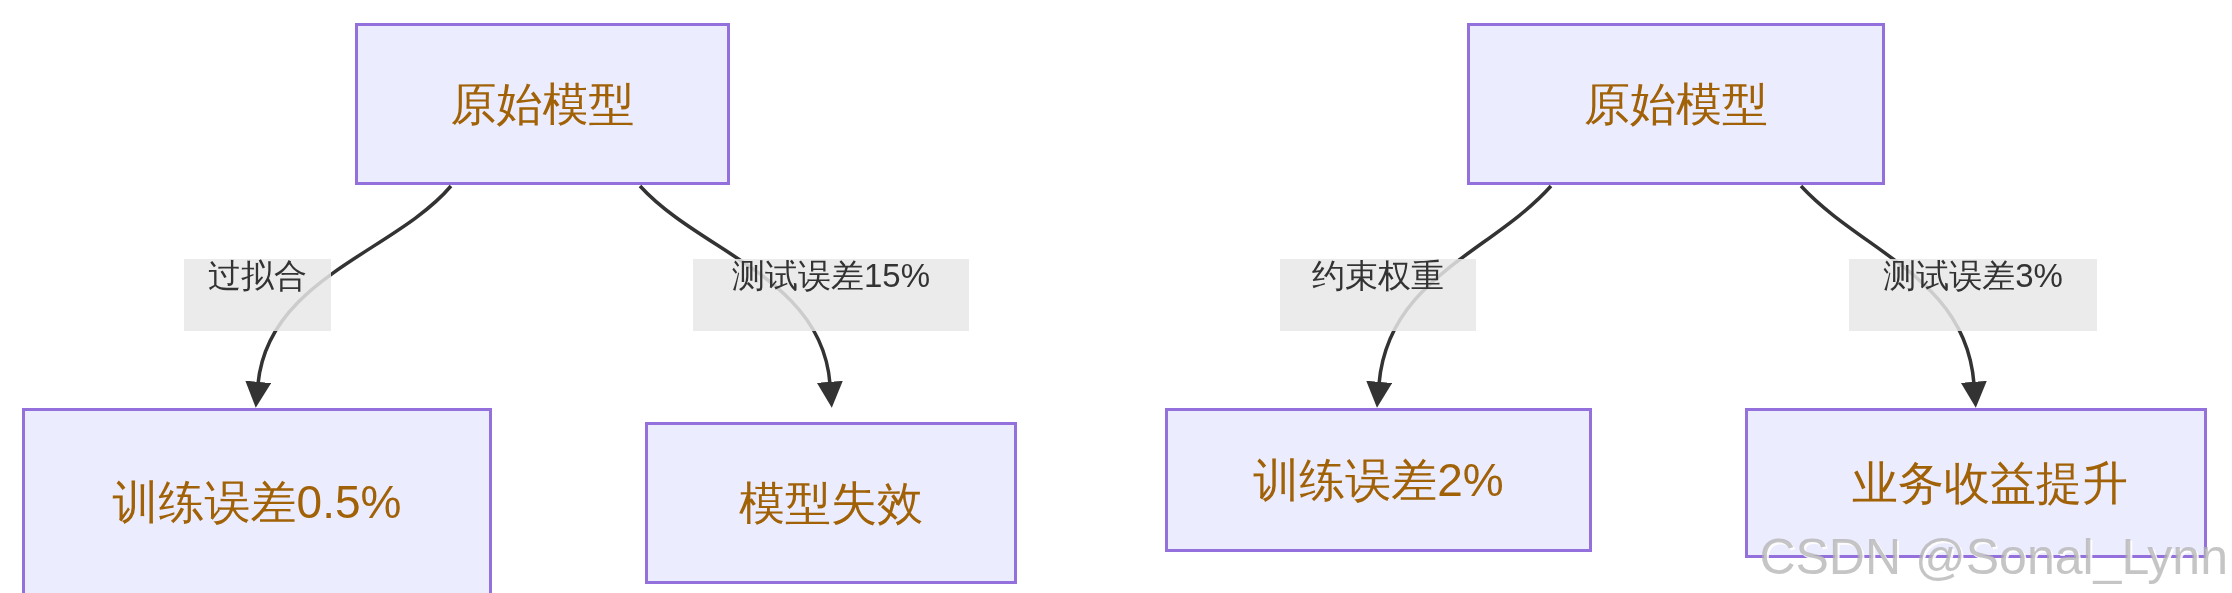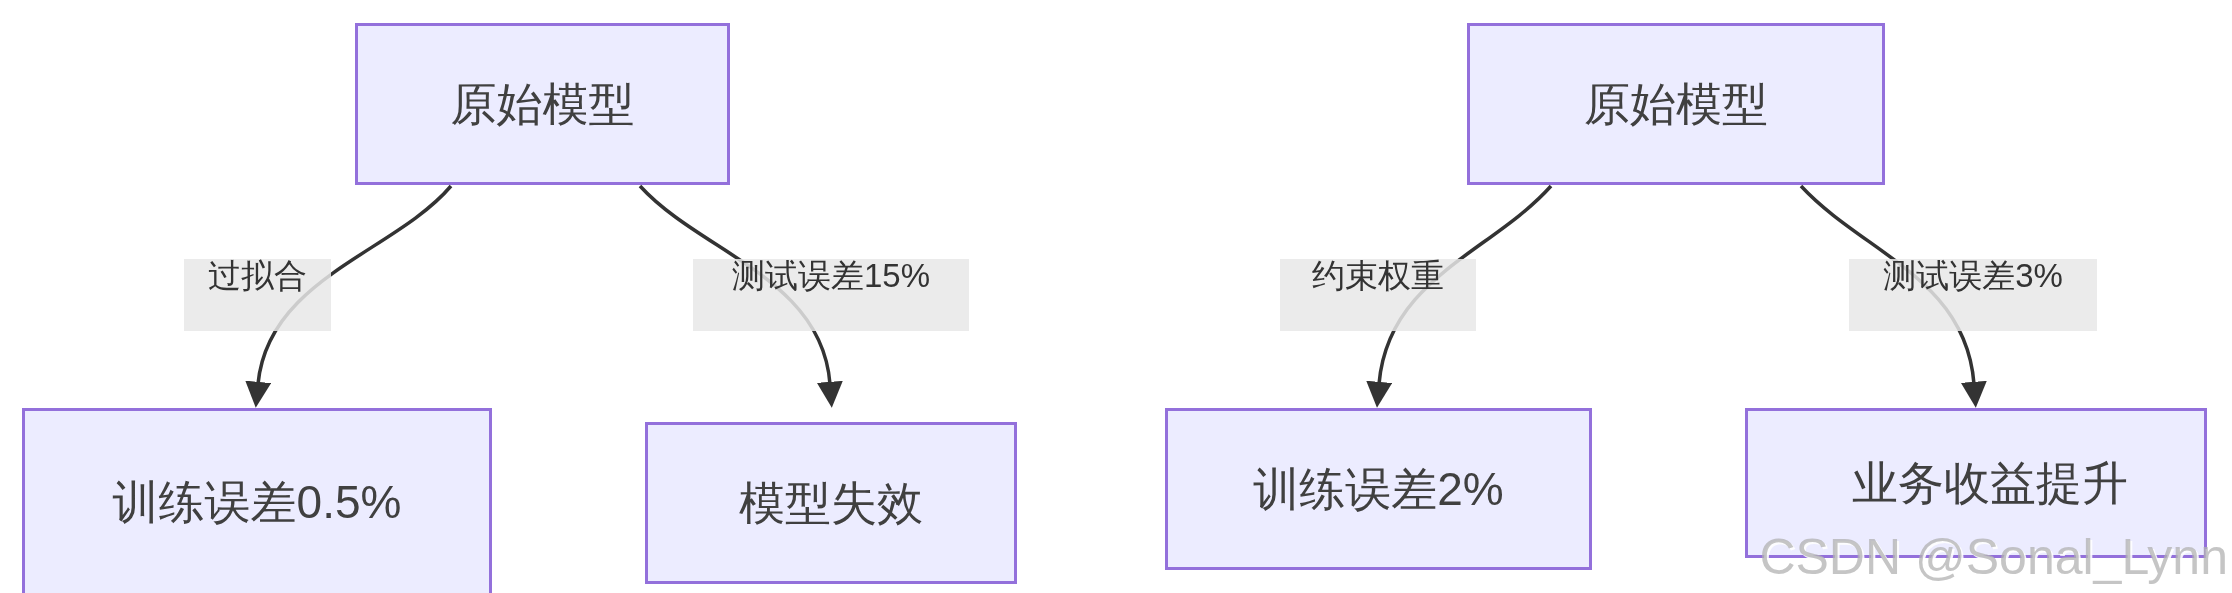--- a/index.html
+++ b/index.html
@@ -15,29 +15,29 @@
   .node {
     position: absolute;
     box-sizing: border-box;
     background: #ECECFF;
     border: 3.5px solid #9370DB;
     display: flex;
     align-items: center;
     justify-content: center;
     font-size: 46px;
     line-height: 1;
-    color: #404040;
+    color: #a16207;
     z-index: 1;
     white-space: nowrap;
   }
   #node-a { left: 355px;  top: 23px;  width: 375px; height: 162px; }
   #node-d { left: 1467px; top: 23px;  width: 418px; height: 162px; }
   #node-b { left: 22px;   top: 408px; width: 470px; height: 188px; }
   #node-c { left: 645px;  top: 422px; width: 372px; height: 162px; }
-  #node-e { left: 1165px; top: 408px; width: 427px; height: 162px; }
+  #node-e { left: 1165px; top: 408px; width: 427px; height: 144px; }
   #node-f { left: 1745px; top: 408px; width: 462px; height: 150px; padding-left: 28px; }
 
   svg.edges {
     position: absolute;
     left: 0; top: 0;
     width: 2232px; height: 593px;
     z-index: 2;
     pointer-events: none;
   }
   svg.edges path.edge {

